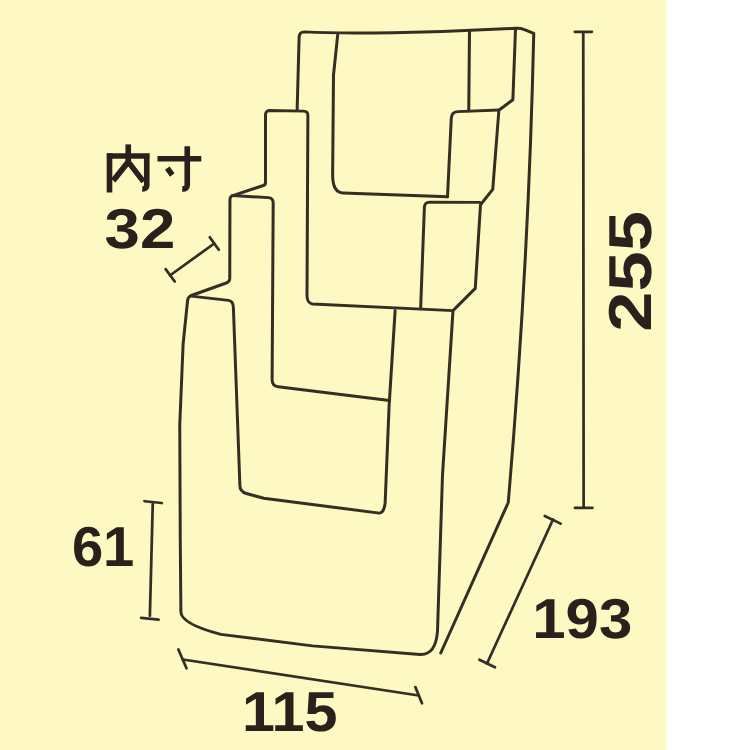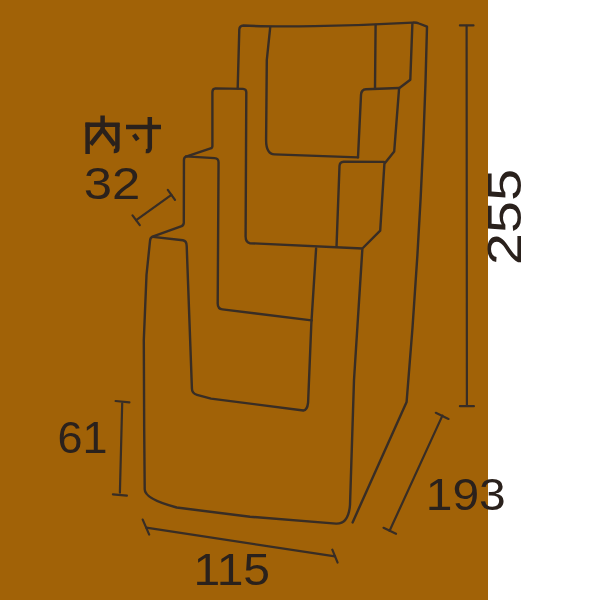--- a/index.html
+++ b/index.html
@@ -1,16 +1,16 @@
 <!DOCTYPE html>
 <html><head>
 <meta charset="utf-8">
 <style>
   html,body{margin:0;padding:0;background:#ffffff;}
-  #wrap{width:488px;height:600px;position:relative;background:#a16207;}
+  #wrap{width:533px;height:600px;position:relative;background:#fef9c3;font-weight:bold;}
   text{font-family:"Liberation Sans",sans-serif;fill:#2a211c;}
 </style>
 </head>
 <body>
 <div id="wrap">
 <svg width="600" height="600" viewBox="0 0 600 600">
   <g fill="none" stroke="#382d25" stroke-width="2.4" stroke-linecap="round" stroke-linejoin="round">
 
     <path d="M 237.7,88.2 L 239.3,29.5 Q 239.5,25.7 243.5,25.5
              C 275,27.2 345,26.4 412.5,22.6

